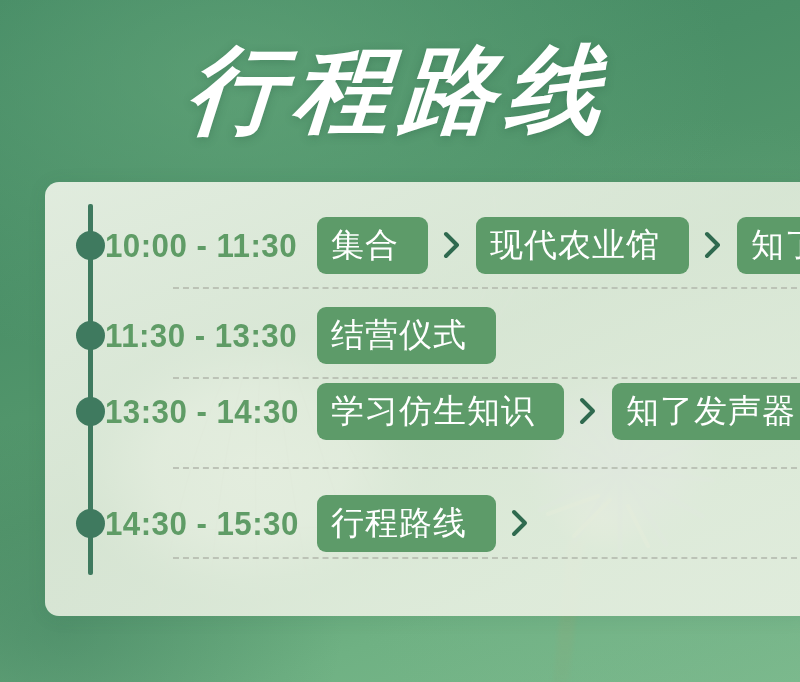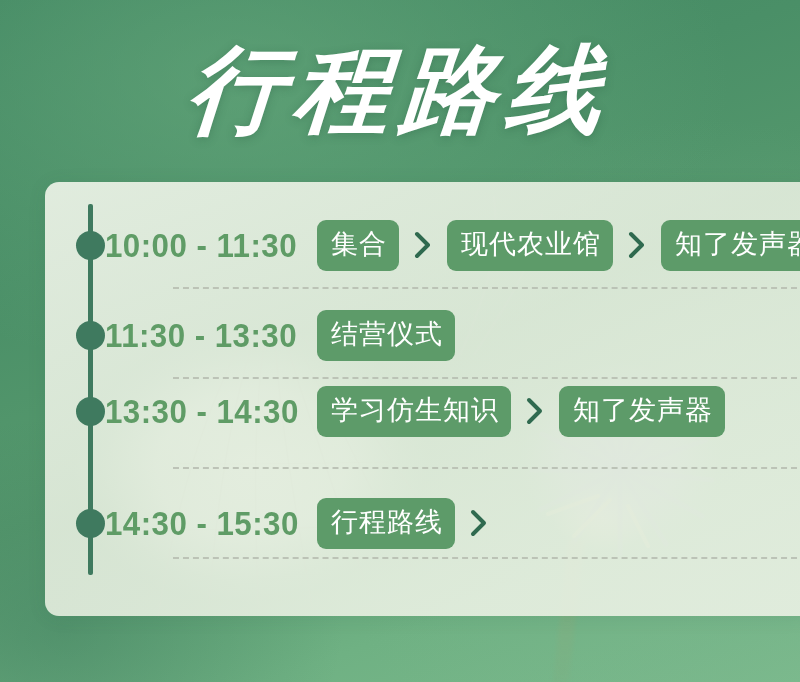--- a/index.html
+++ b/index.html
@@ -192,23 +192,23 @@
     top: 0;
     height: 90px;
     display: flex;
     align-items: center;
     gap: 0;
   }
   .chip {
     background: #5d9b69;
     color: #ffffff;
     border-radius: 9px;
-    font-size: 27px;
+    font-size: 33px;
     line-height: 1;
-    padding: 11px 12px 13px 14px;
+    padding: 11px 29px 13px 14px;
     white-space: nowrap;
     letter-spacing: 1px;
   }
   .chev {
     color: #2f6a4f;
     font-size: 30px;
     font-weight: 700;
     padding: 0 14px;
     line-height: 1;
     display: flex;

